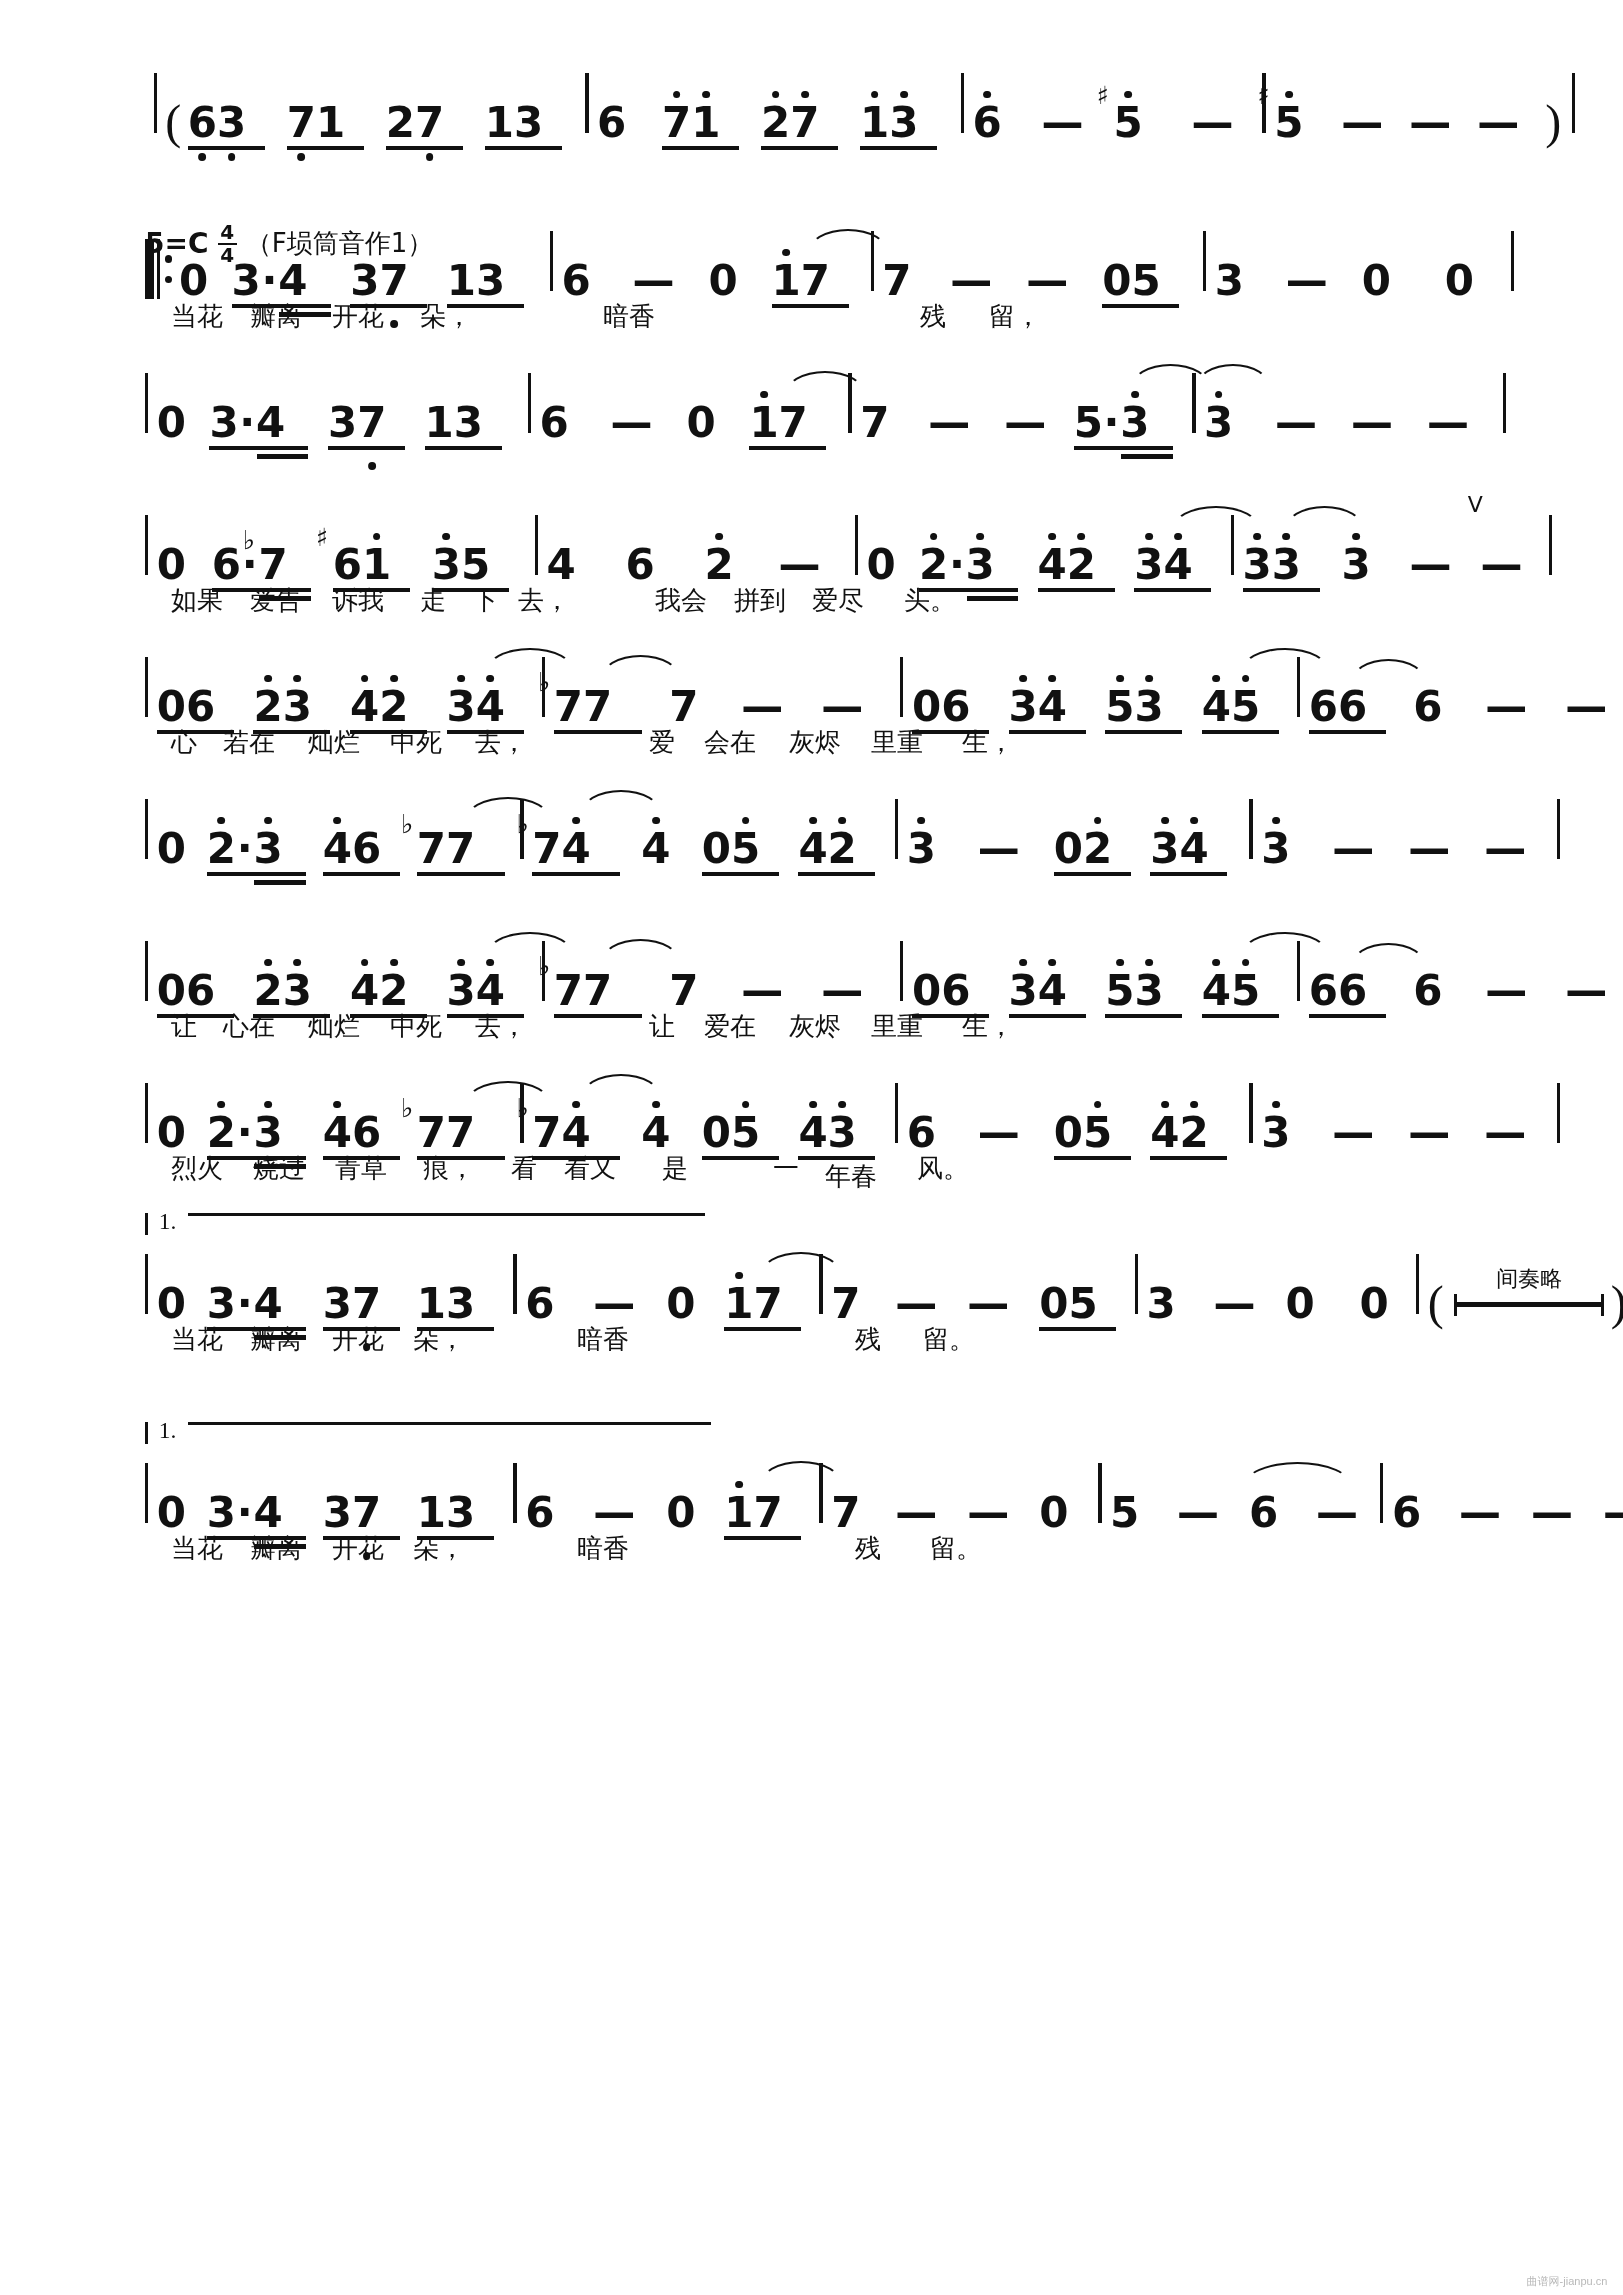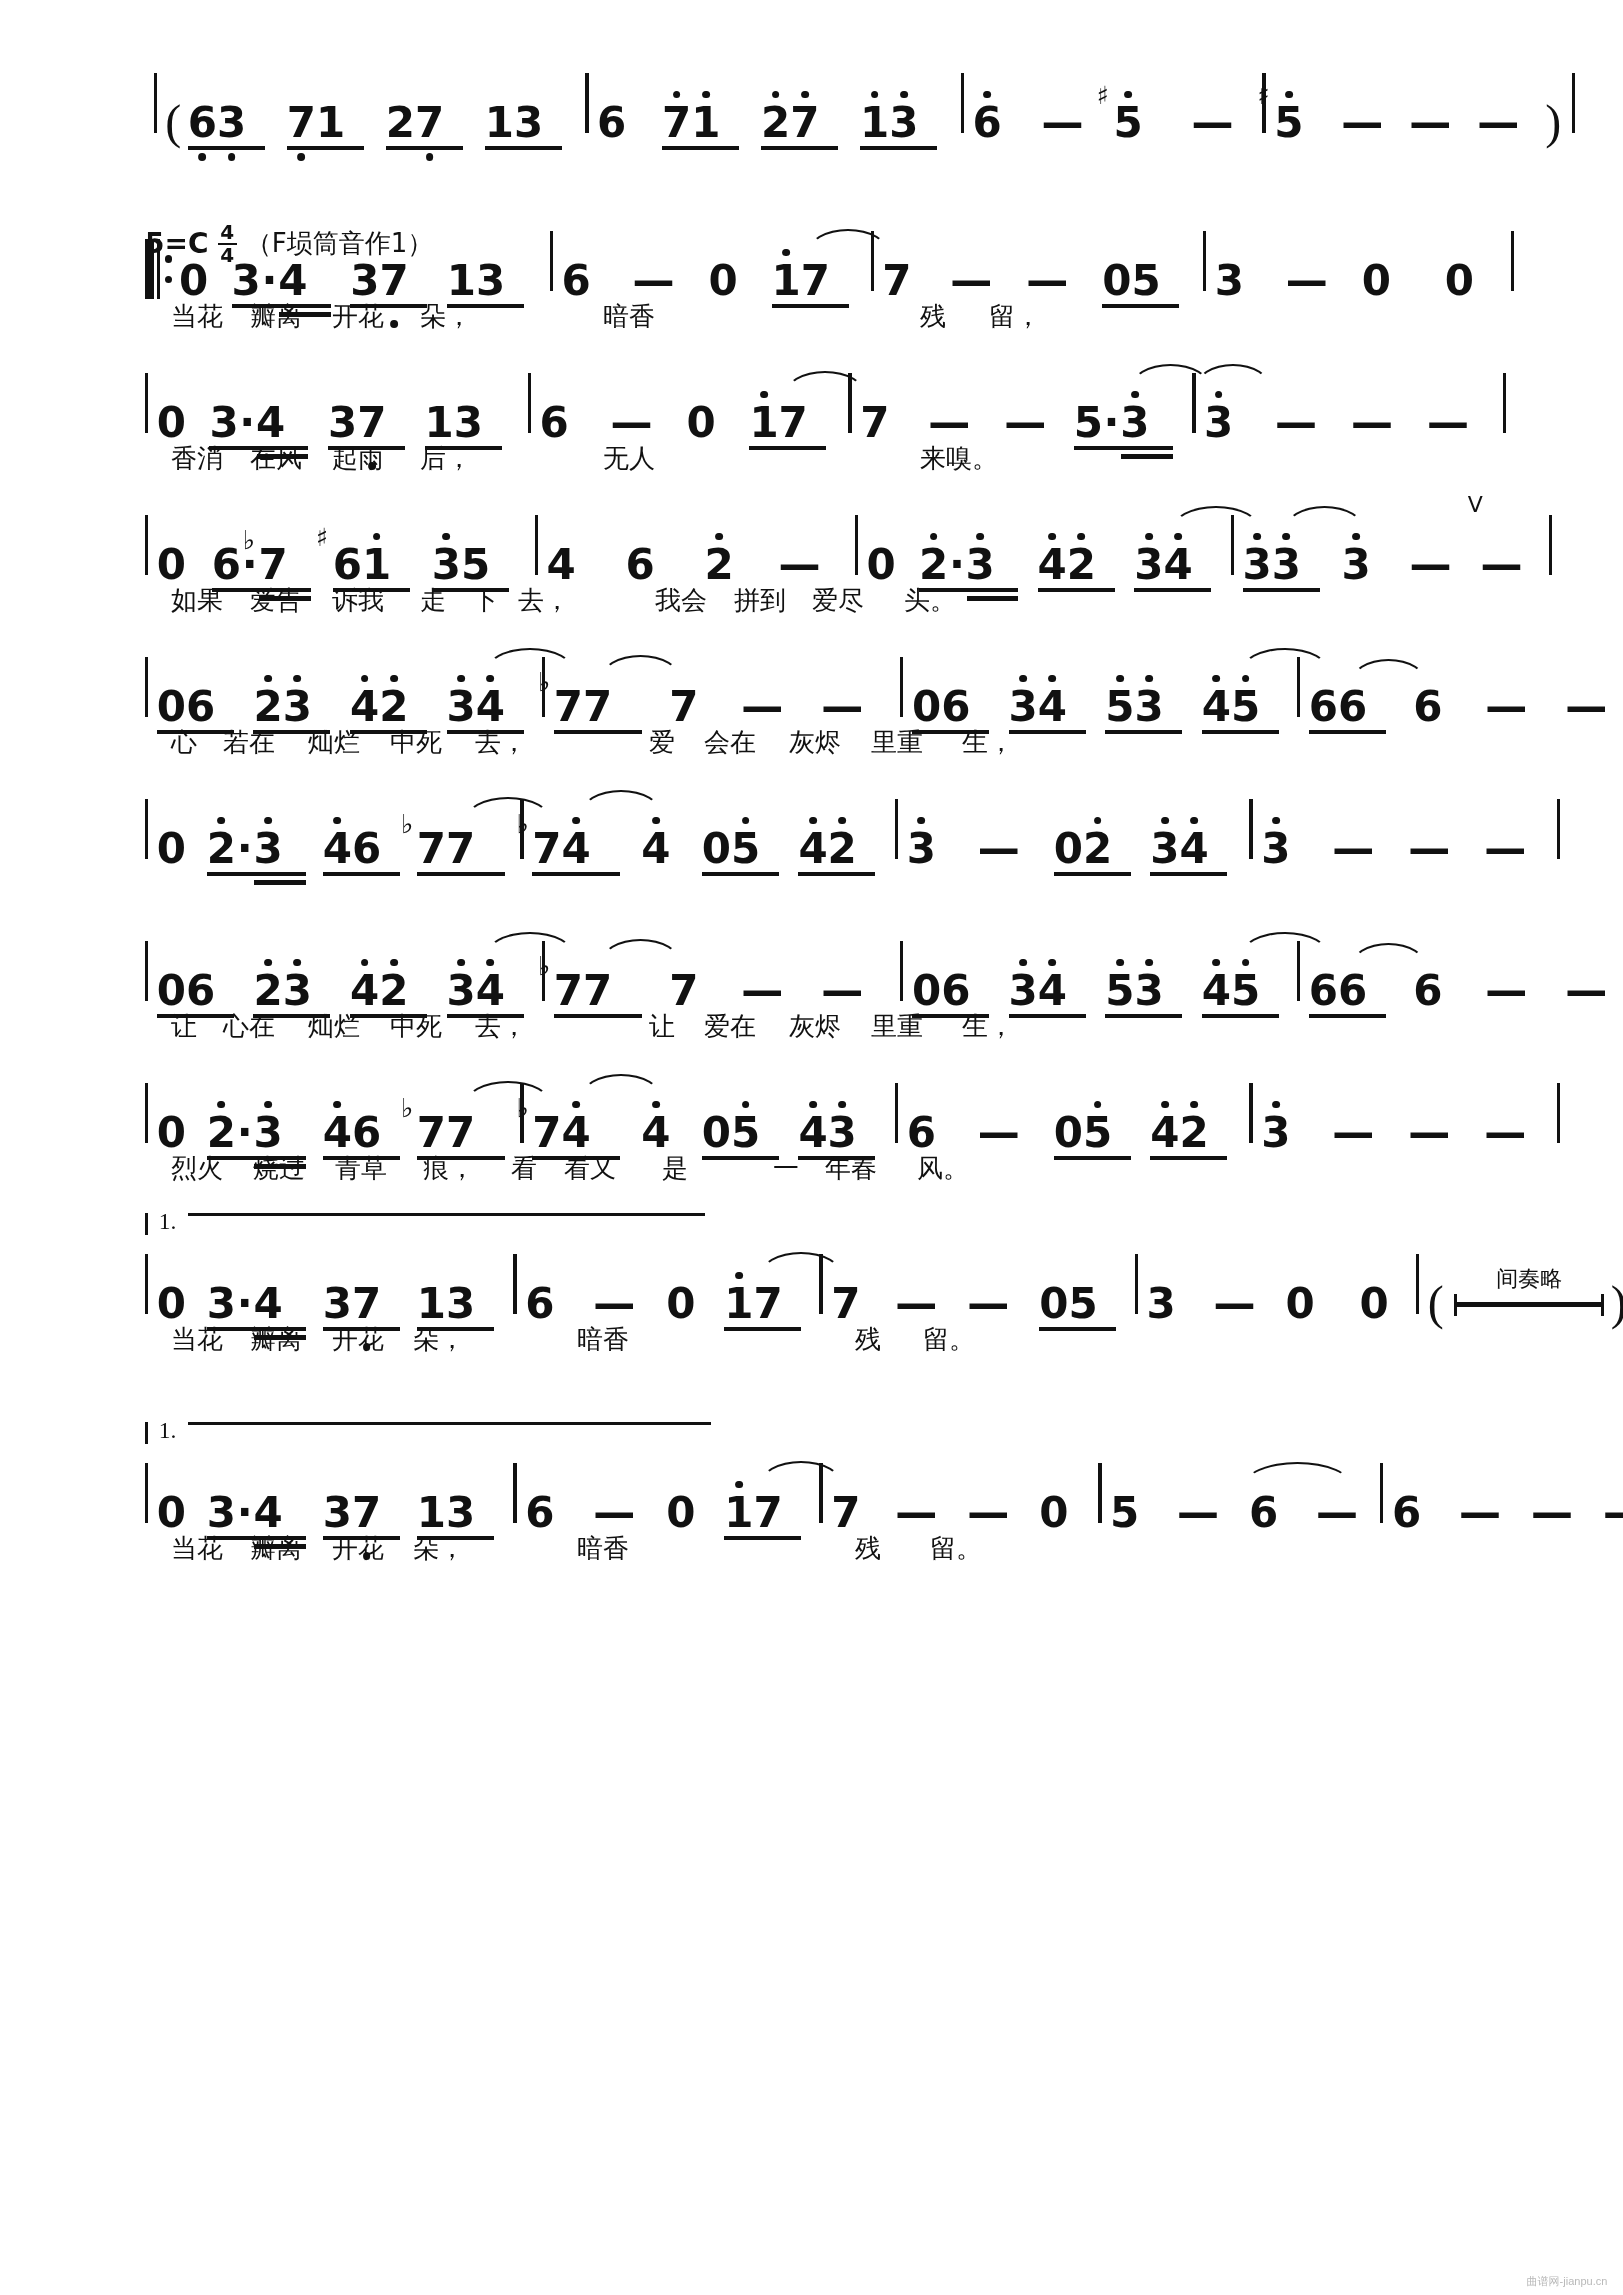--- a/index.html
+++ b/index.html
@@ -464,28 +464,20 @@
         <div class="slur" style="left:-9.2px;width:72px;top:-41px;"></div>
       </div>
       <span class="sp" style="width:34px"></span>
       <span class="dash">—</span>
       <span class="sp" style="width:34px"></span>
       <span class="dash">—</span>
       <span class="sp" style="width:34px"></span>
       <span class="dash">—</span>
       <div class="bar" style="margin-left:34px;margin-right:0"></div>
     </div>
-    <div class="lyrics" id="ly-v1b">
-        <span class="ly" style="left: 26px;">香消</span>
-        <span class="ly" style="left: 105px;">在风</span>
-        <span class="ly" style="left: 187px;">起雨</span>
-        <span class="ly" style="left: 275px;">后，</span>
-        <span class="ly" style="left: 458px;">无人</span>
-        <span class="ly" style="left: 775px;">来嗅。</span>
-      </div>
   </div>
 
   <div class="system" style="margin-top:30px;">
     <div class="notes">
       <div class="bar" style="margin-left:0"></div>
       <div class="grp" style="width:33px">
           <span class="n">0</span>
         </div>
       <span class="sp" style="width:22px"></span>
       <div class="grp" style="width:99px">
@@ -939,21 +931,21 @@
     </div>
     <div class="lyrics" id="ly-ch2b">
         <span class="ly" style="left: 26px;">烈火</span>
         <span class="ly" style="left: 108px;">烧过</span>
         <span class="ly" style="left: 190px;">青草</span>
         <span class="ly" style="left: 278px;">痕，</span>
         <span class="ly" style="left: 366px;">看</span>
         <span class="ly" style="left: 419px;">看又</span>
         <span class="ly" style="left: 517px;">是</span>
         <span class="ly" style="left: 628px;">一</span>
-        <span class="ly" style="left: 680px;">年春</span>
+        <span class="ly" style="left: 680px; margin-top: 8px;">年春</span>
         <span class="ly" style="left: 772px;">风。</span>
       </div>
   </div>
 
   <div class="system tall" style="margin-top:59px;">
     <div class="volta">
       <span class="hook"></span>
       <span class="lbl">1.</span>
       <span class="line" style="width:517px"></span>
     </div>

